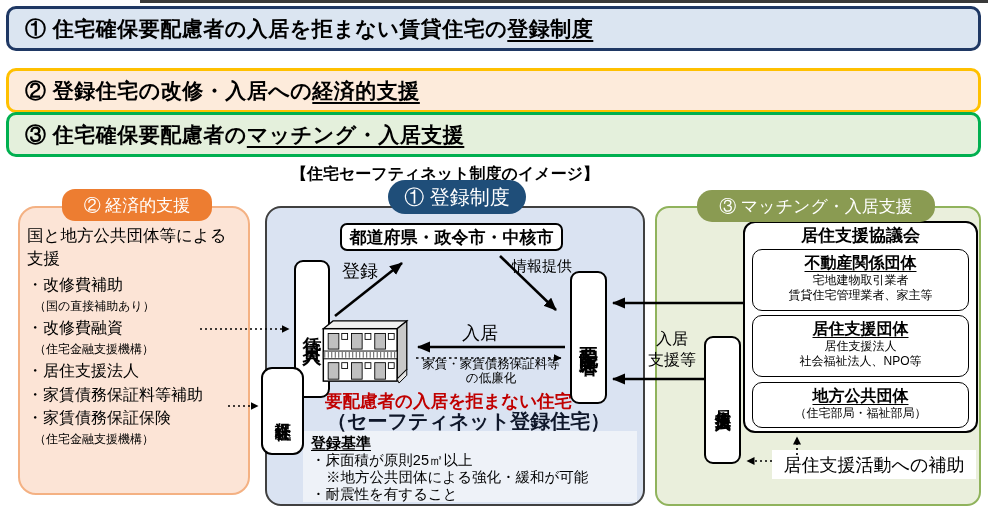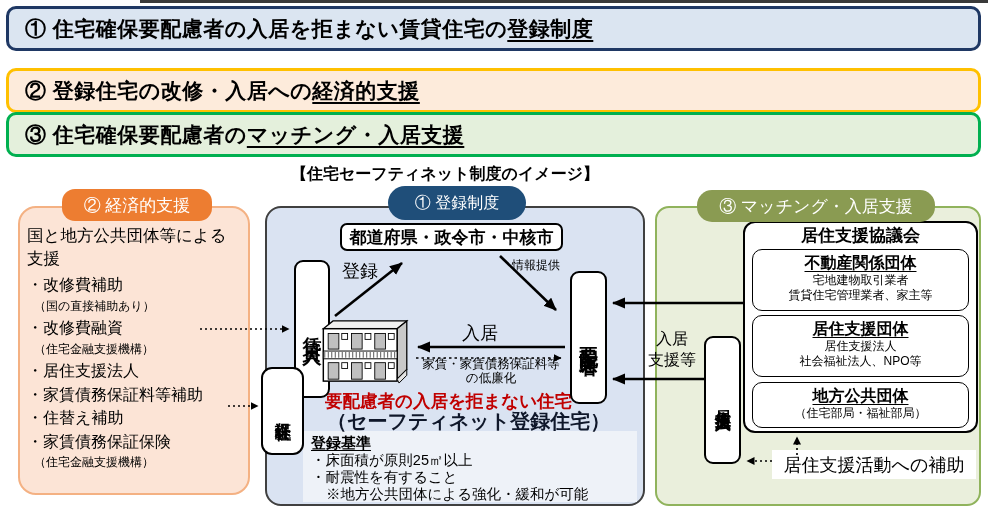--- a/index.html
+++ b/index.html
@@ -23,40 +23,40 @@
   
   .dtitle{left:265px;top:164px;width:360px;text-align:center;font-size:16px;font-weight:bold;}
   
   .panel{border-radius:16px;border:2.5px solid;}
   .panel-eco{left:18px;top:206px;width:232px;height:289px;background:#fce4d6;border-color:#f4b183;border-radius:18px;}
   .panel-reg{left:265px;top:206px;width:380px;height:300px;background:#dae3f2;border-color:#404040;}
   .panel-match{left:655px;top:206px;width:326px;height:300px;background:#eaefdc;border-color:#90b35c;border-radius:14px;}
   
   .badge{display:flex;align-items:center;justify-content:center;color:#fff;font-weight:normal;z-index:6;white-space:nowrap;}
   .badge-eco{left:62px;top:189px;width:150px;height:32px;background:#ed7d31;border-radius:13px;font-size:17px;}
-  .badge-reg{left:388px;top:186px;width:138px;height:34px;background:#1f4e79;border-radius:17px;font-size:16px;}
+  .badge-reg{left:388px;top:180px;width:138px;height:34px;background:#1f4e79;border-radius:17px;font-size:20px;}
   .badge-match{left:697px;top:190px;width:238px;height:32px;background:#8a9b52;border-radius:15px;font-size:17px;}
   
   .eco-intro{left:27px;top:224px;width:208px;font-size:16.5px;line-height:23px;}
   .eco-items{left:27px;top:273px;width:218px;}
   .eco-items .main{font-size:16px;line-height:23.5px;white-space:nowrap;}
   .eco-items .note{font-size:12px;line-height:19.5px;padding-left:7px;white-space:nowrap;}
   
   .authority{left:340px;top:223px;width:223px;height:28px;background:#fff;border:2.2px solid #000;border-radius:7px;
     display:flex;align-items:center;justify-content:center;font-size:17px;font-weight:bold;z-index:3;white-space:nowrap;}
   .vbox{background:#fff;border:2px solid #000;border-radius:9px;z-index:4;
     display:flex;align-items:center;justify-content:center;font-weight:bold;
     writing-mode:vertical-rl;text-orientation:upright;white-space:nowrap;}
   .landlord{left:294px;top:260px;width:36px;height:138px;font-size:19px;letter-spacing:6px;}
   .tenant{left:570px;top:271px;width:37px;height:133px;font-size:19px;letter-spacing:3px;}
   .guarantee{left:261px;top:367px;width:43px;height:88px;font-size:16px;letter-spacing:1px;border-radius:11px;}
   .corp{left:704px;top:336px;width:37px;height:128px;font-size:16px;letter-spacing:1px;}
   .lbl{z-index:3;white-space:nowrap;}
   .lbl-register{left:342px;top:259px;font-size:18px;}
-  .lbl-info{left:512px;top:257px;font-size:12px;}
+  .lbl-info{left:512px;top:257px;font-size:15px;}
   .lbl-movein{left:462px;top:321px;font-size:18px;}
   .lbl-reduction{left:406px;top:358px;width:170px;text-align:center;font-size:12.5px;line-height:13.5px;z-index:3;}
   .red-line1{left:325px;top:389px;font-size:17.5px;font-weight:bold;color:#c00000;white-space:nowrap;z-index:3;}
   .red-line2{left:327px;top:408px;font-size:20px;font-weight:bold;color:#0f172a;white-space:nowrap;z-index:3;}
   .criteria{left:303px;top:431px;width:334px;height:71px;background:#eef2f8;padding:2px 8px;z-index:2;}
   .criteria .t{font-size:15px;font-weight:bold;text-decoration:underline;text-underline-offset:2px;line-height:19px;}
   .criteria .l{font-size:14.5px;line-height:17px;white-space:nowrap;}
   .criteria .indent{padding-left:15px;}
   
   .council{left:743px;top:221px;width:235px;height:212px;background:#fff;border:2px solid #000;border-radius:12px;z-index:2;}
@@ -102,21 +102,20 @@
   <div class="abs badge badge-match">③ マッチング・入居支援</div>
 
   <div class="abs eco-intro">国と地方公共団体等による支援</div>
   <div class="abs eco-items">
     <div class="main">・改修費補助</div>
     <div class="note">（国の直接補助あり）</div>
     <div class="main">・改修費融資</div>
     <div class="note">（住宅金融支援機構）</div>
     <div class="main">・居住支援法人</div>
     <div class="main">・家賃債務保証料等補助</div>
-    <div class="main">・住替え補助</div>
     <div class="main">・家賃債務保証保険</div>
     <div class="note">（住宅金融支援機構）</div>
   </div>
 
   <div class="abs authority">都道府県・政令市・中核市</div>
   <div class="abs vbox landlord">賃貸人</div>
   <div class="abs vbox tenant">要配慮者</div>
   <div class="abs vbox guarantee">保証会社</div>
 
   <div class="abs lbl lbl-register">登録</div>
@@ -126,22 +125,22 @@
     <div>家賃・家賃債務保証料等</div>
     <div>の低廉化</div>
   </div>
 
   <div class="abs red-line1">要配慮者の入居を拒まない住宅</div>
   <div class="abs red-line2">（セーフティネット登録住宅）</div>
 
   <div class="abs criteria">
     <div class="t">登録基準</div>
     <div class="l">・床面積が原則25㎡以上</div>
+    <div class="l indent">※地方公共団体による強化・緩和が可能</div>
     <div class="l">・耐震性を有すること</div>
-    <div class="l indent">※地方公共団体による強化・緩和が可能</div>
   </div>
 
   <svg class="abs building" viewBox="0 0 94 68" xmlns="http://www.w3.org/2000/svg">
     <polygon points="2,10 12,2 88,2 78,10" fill="#f0f0f0" stroke="#000" stroke-width="1.3"></polygon>
     <polygon points="78,10 88,2 88,52 78,62" fill="#c9c9c9" stroke="#000" stroke-width="1.3"></polygon>
     <rect x="2" y="10" width="76" height="54" fill="#ffffff" stroke="#000" stroke-width="1.5"></rect>
 
     <rect x="7" y="15" width="11" height="16" fill="#c0c0c0" stroke="#000" stroke-width="0.9"></rect>
     <rect x="21" y="15" width="6" height="6" fill="#ffffff" stroke="#000" stroke-width="0.9"></rect>
     <rect x="31" y="15" width="11" height="16" fill="#c0c0c0" stroke="#000" stroke-width="0.9"></rect>

